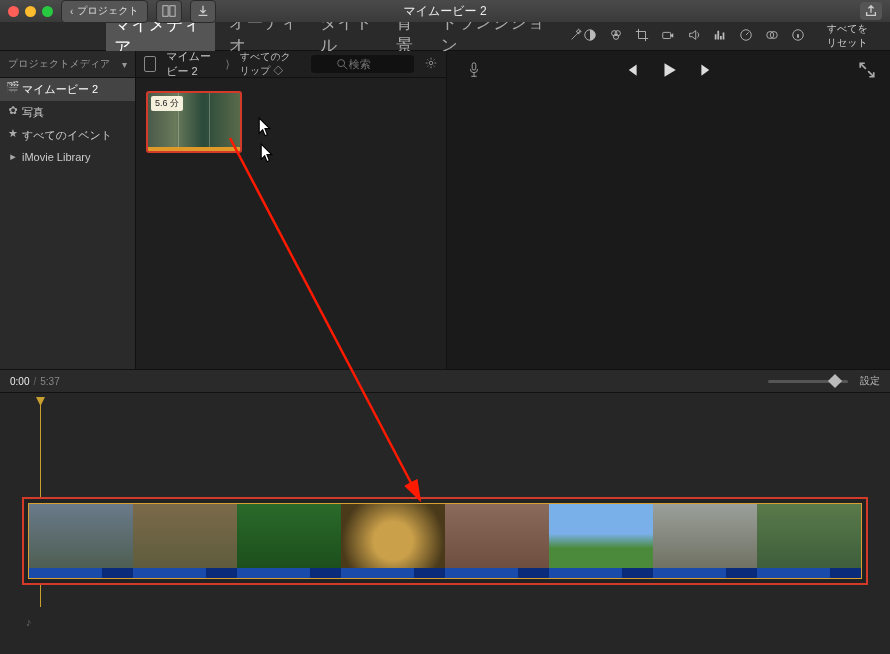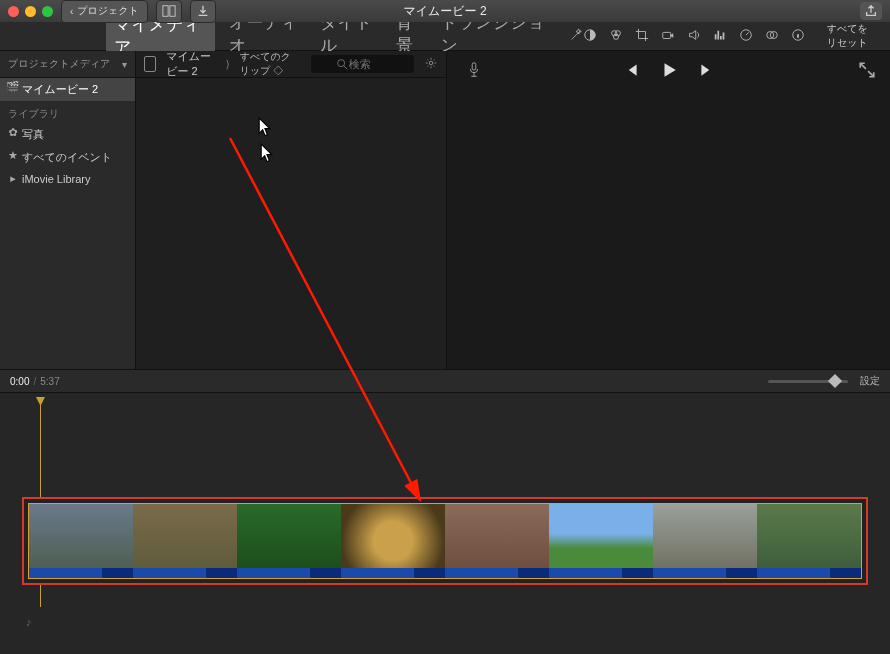--- a/index.html
+++ b/index.html
@@ -323,21 +323,20 @@
 
   <div class="sidebar">
     <div class="sidebar-head">
       <span>プロジェクトメディア</span>
       <span>▾</span>
     </div>
     <div class="side-item sel">
       <span class="pre">🎬</span>
       <span>マイムービー 2</span>
     </div>
-    <div class="side-group">ライブラリ</div>
     <div class="side-item">
       <span class="pre">✿</span>
       <span>写真</span>
     </div>
     <div class="side-item">
       <span class="pre">★</span>
       <span>すべてのイベント</span>
     </div>
     <div class="side-item">
       <span class="pre">▸</span>
@@ -359,20 +358,25 @@
             <path d="M10 10l4 4" stroke="#777"></path>
           </svg>
         <span style="color:#777">検索</span>
       </div>
       <span class="gear">
         <svg class="ic" viewBox="0 0 16 16">
             <circle cx="8" cy="8" r="2" fill="none" stroke="#999"></circle>
             <path d="M8 2v2M8 12v2M2 8h2M12 8h2M4 4l1 1M11 11l1 1M12 4l-1 1M5 11l-1 1" stroke="#999"></path>
           </svg>
       </span>
+    </div>
+    <div class="clip-thumb">
+      <div class="dur-badge">5.6 分</div>
+      <div class="clip-divs" style="left:33%"></div>
+      <div class="clip-divs" style="left:66%"></div>
     </div>
     <div class="cursor-fake" style="left:122px; top:66px">
       <svg viewBox="0 0 12 18">
           <path d="M1 1l0 13 3-3 2 5 2-1-2-5h4z"></path>
         </svg>
     </div>
     <div class="cursor-fake" style="left:124px; top:92px">
       <svg viewBox="0 0 12 18">
           <path d="M1 1l0 13 3-3 2 5 2-1-2-5h4z"></path>
         </svg>

